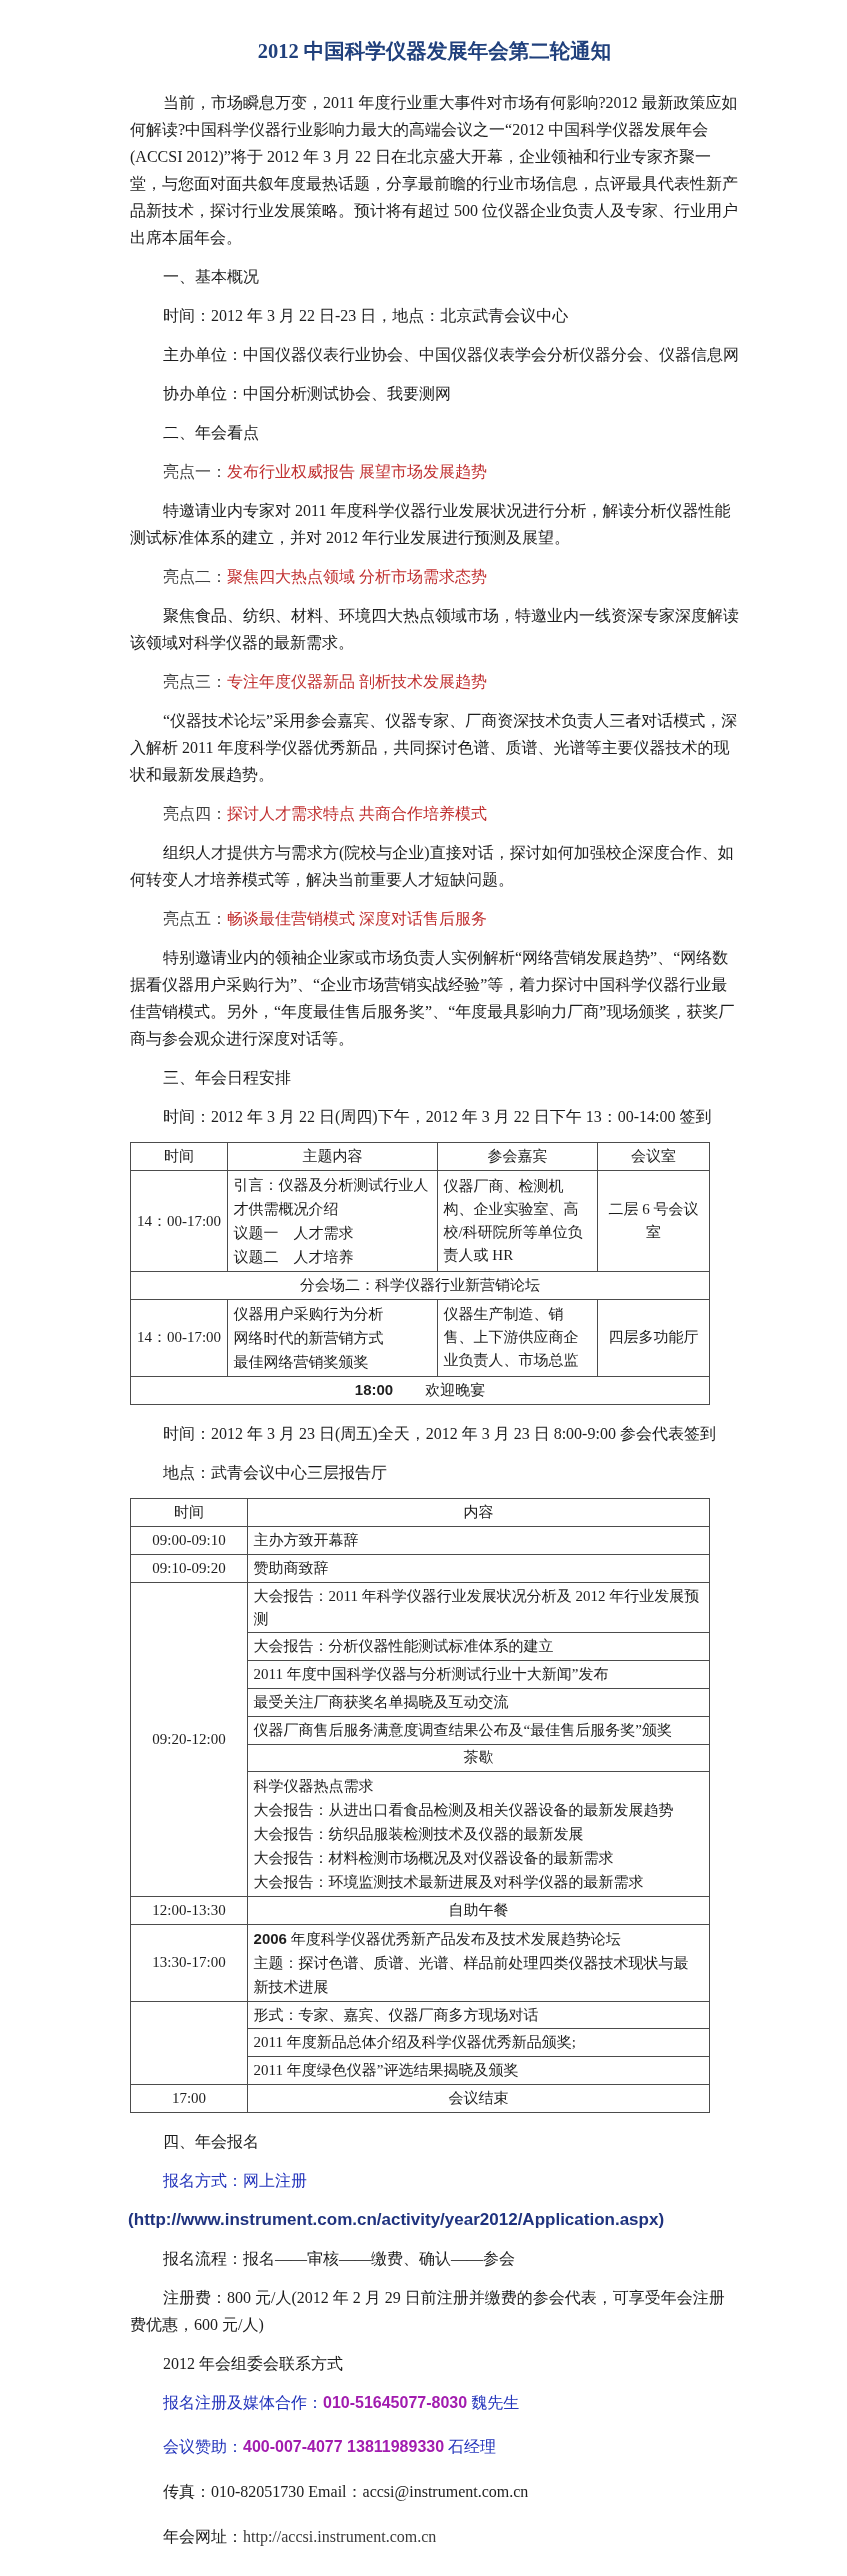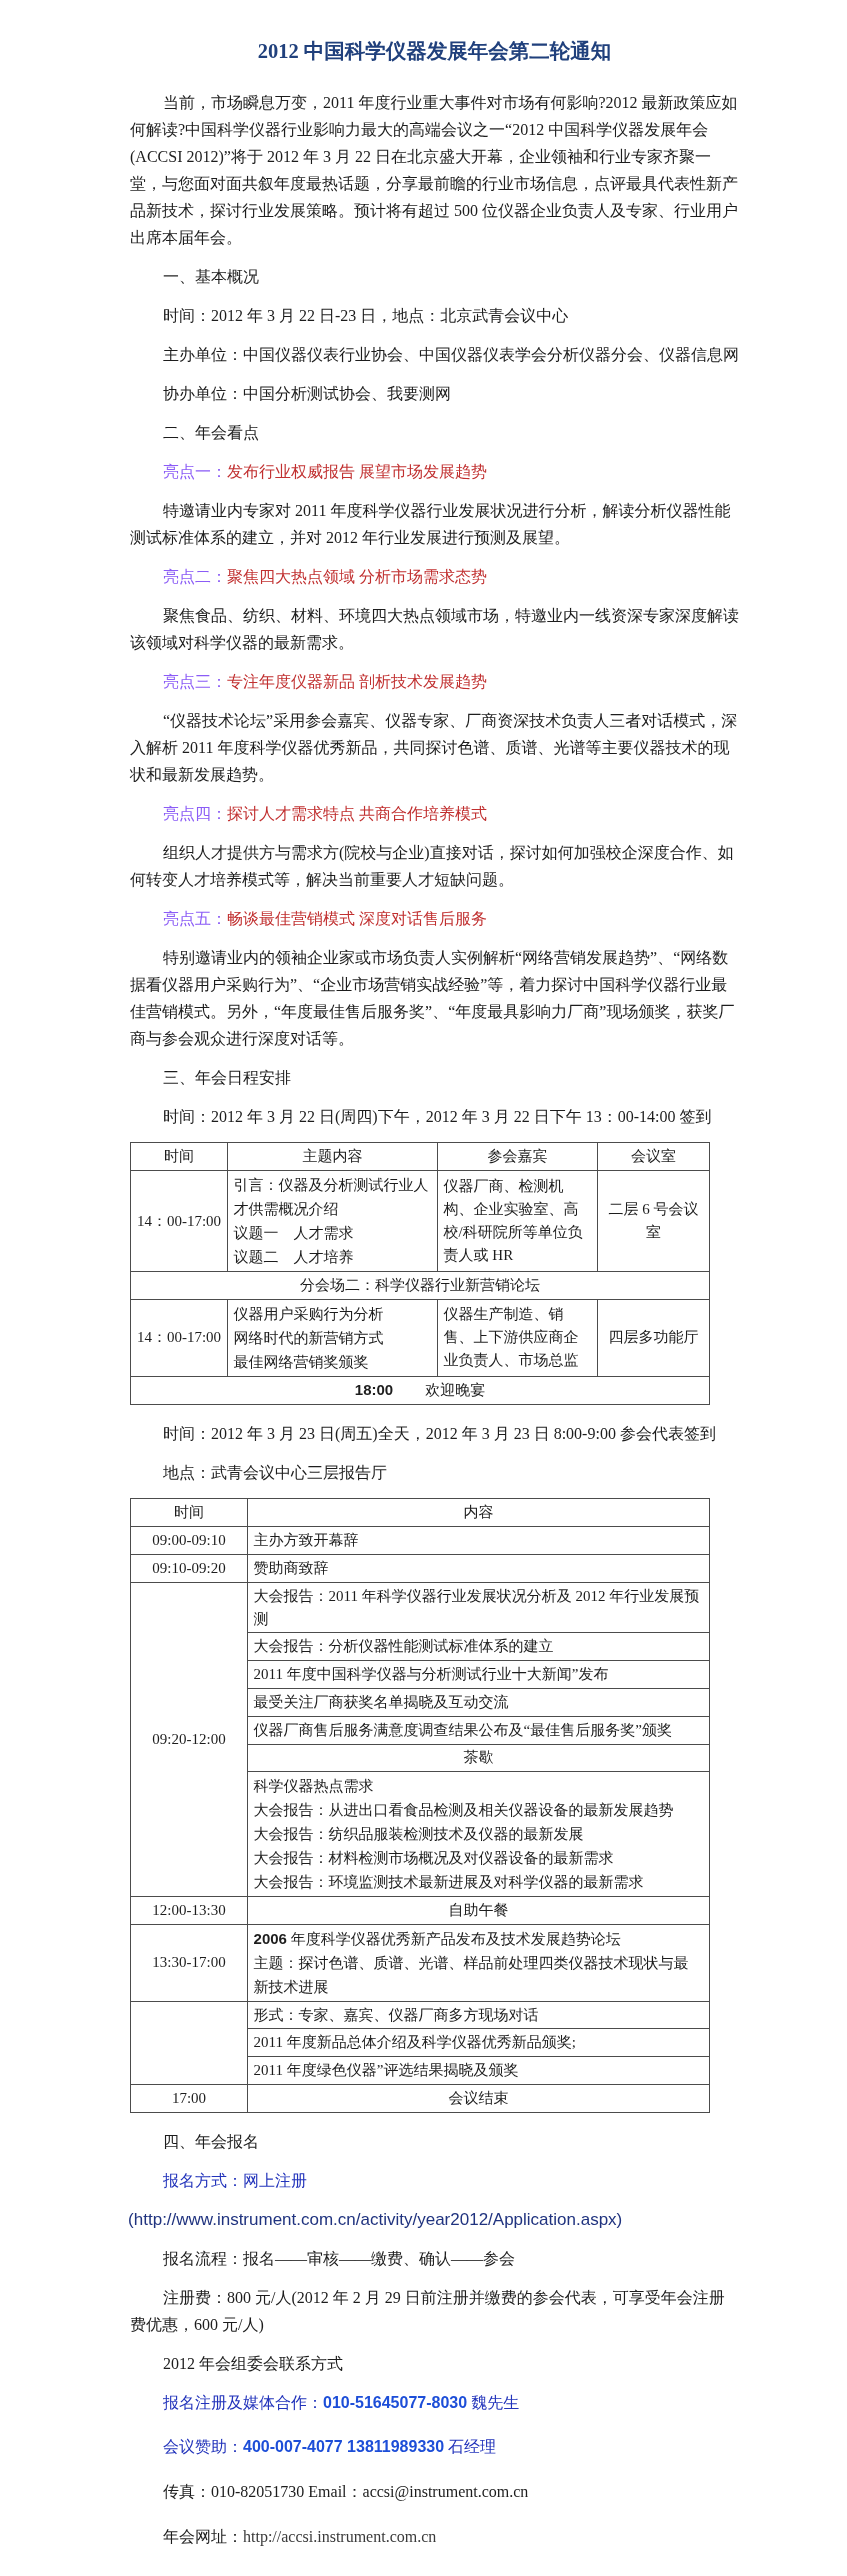--- a/index.html
+++ b/index.html
@@ -2,24 +2,24 @@
 <html style="font-size:15px"><head>
 <meta charset="utf-8">
 <style>
   html,body{margin:0;padding:0;background:#ffffff;}
   body{width:847px;min-height:2576px;font-family:"Liberation Serif","DejaVu Serif",serif;color:#1d1d1d;}
   .doc{padding:35px 108px 28px 130px;}
   p{margin:0 0 12px 0;line-height:27px;font-size:16px;}
   .indent{text-indent:33px;}
   .title{font-size:20.5px;line-height:32px;font-weight:bold;color:#20407c;text-align:center;margin:0 0 22.4px 0;text-indent:0;}
   .hl{color:#c13030;}
-  .hl .hl-label{color:#8b5cf6;}
+  .hl .hl-label{color:#404040;}
   .blue{color:#2233bb;}
-  .url-line{font-family:"Liberation Sans","DejaVu Sans",sans-serif;font-weight:normal;font-size:17px;color:#20337f;text-indent:0;margin-left:-1.9px;letter-spacing:0;}
-  .phone{font-family:"Liberation Sans","DejaVu Sans",sans-serif;font-weight:bold;color:#1d4ed8;}
+  .url-line{font-family:"Liberation Sans","DejaVu Sans",sans-serif;font-weight:bold;font-size:17px;color:#20337f;text-indent:0;margin-left:-1.9px;letter-spacing:0;}
+  .phone{font-family:"Liberation Sans","DejaVu Sans",sans-serif;font-weight:bold;color:#a21caf;}
   table{border-collapse:collapse;table-layout:fixed;width:579px;margin:2.8px 0 15px 0;font-size:15px;color:#1d1d1d;border-radius:22px;}
   td{border:0.9px solid #4c4c4c;padding:1.9px 5.6px;line-height:23px;vertical-align:middle;word-break:break-all;}
   .c{text-align:center;}
   .p0{padding:0;}
   .sub{border-bottom:0.9px solid #4c4c4c;padding:1.9px 5.6px;line-height:23px;}
   .sub:last-child{border-bottom:none;}
   .multi div{line-height:24px;}
   .bold{font-weight:bold;font-family:"Liberation Sans","DejaVu Sans",sans-serif;}
   .dinner-gap{display:inline-block;width:32px;}
   .contact p{margin-bottom:17.7px;}

